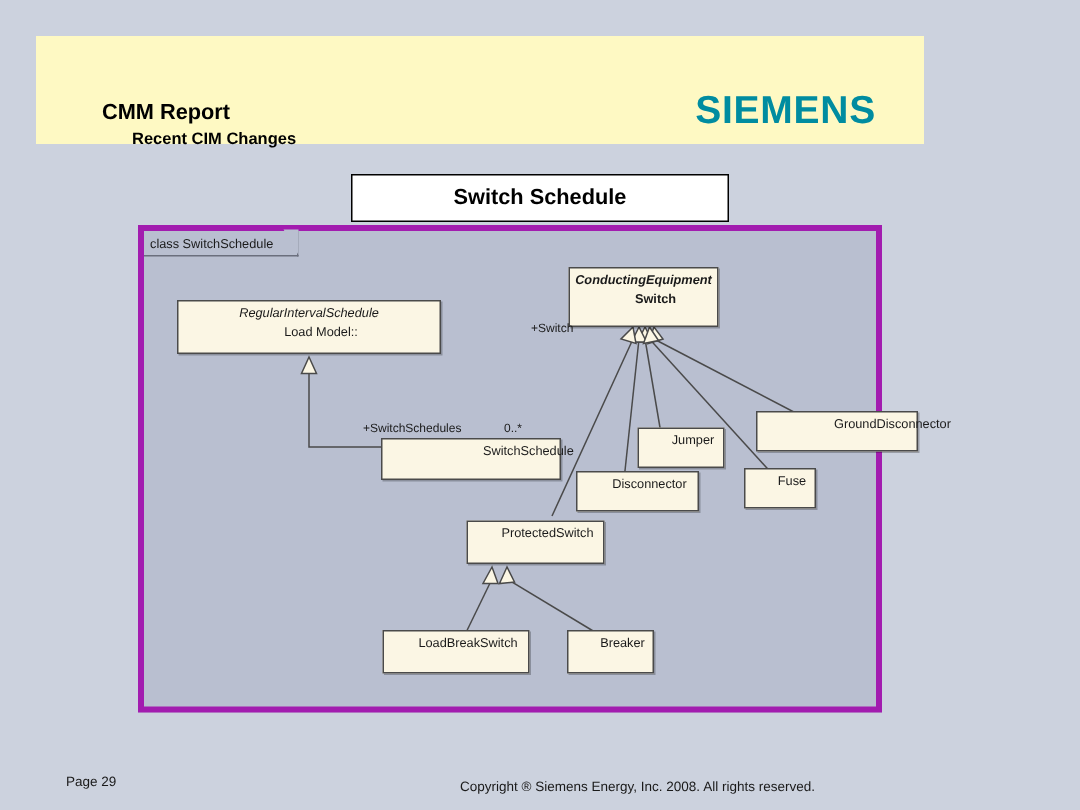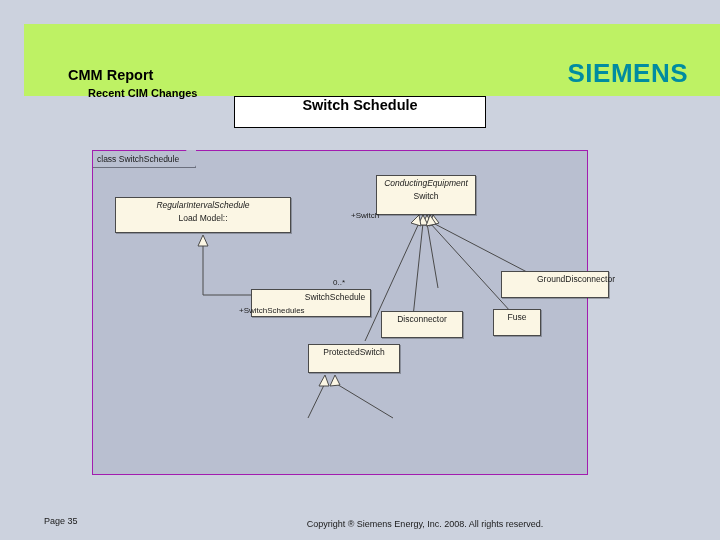--- a/index.html
+++ b/index.html
@@ -13,23 +13,23 @@
     font-family: "Liberation Sans", sans-serif;
     overflow: hidden;
     position: relative;
   }
 
   
   .header-band {
     position: absolute;
     left: 24px;
     top: 24px;
-    width: 696px;
+    width: 592px;
     height: 72px;
-    background: #bef264;
+    background: #fef9c3;
   }
   .title-block {
     position: absolute;
     left: 44px;
     top: 42px;
     color: #000;
   }
   .title-line1 {
     font-size: 14.5px;
     font-weight: bold;
@@ -49,43 +49,44 @@
     font-weight: bold;
     letter-spacing: 0.5px;
     color: #008ca0;
     font-family: "Liberation Sans", sans-serif;
   }
 
   
   .subtitle-box {
     position: absolute;
     left: 234px;
-    top: 96px;
+    top: 116px;
     width: 250px;
     height: 30px;
     background: #ffffff;
     border: 1px solid #000000;
     display: flex;
+    align-items: center;
     justify-content: center;
   }
   .subtitle-box span {
     font-size: 14.5px;
     font-weight: bold;
     color: #000;
   }
 
   
   .diagram-frame {
     position: absolute;
     left: 92px;
     top: 150px;
     width: 496px;
     height: 325px;
     background: #b9bfd0;
-    border: 1px solid #a21caf;
+    border: 4px solid #a21caf;
     box-sizing: border-box;
   }
   .frame-tab {
     position: absolute;
     left: 0px;
     top: 0px;
     height: 16px;
     background: #b9bfd0;
     border-right: 1px solid #6b6f7d;
     border-bottom: 1px solid #6b6f7d;
@@ -115,20 +116,21 @@
     font-size: 8.5px;
     color: #1a1a1a;
     text-align: center;
     box-shadow: 1px 1px 0 rgba(0,0,0,0.25);
   }
   .uml-class .cls-name {
     display: block;
     padding: 2px 3px 1px 3px;
     line-height: 11px;
     white-space: nowrap;
+    margin-left: 16px;
   }
   .uml-class .cls-stereo {
     display: block;
     font-style: italic;
     line-height: 11px;
     padding-top: 2px;
   }
   .uml-class .cls-sep {
     border-top: 1px solid #4a4a4a;
     height: 11px;
@@ -223,35 +225,39 @@
     </g>
 
     <g stroke="#4a4a4a" stroke-width="1" fill="none">
       <path d="M170 144 L110 144 L110 92"></path>
     </g>
     <g fill="#fbf6e4" stroke="#4a4a4a" stroke-width="1">
       <polygon points="110,84 105,95 115,95"></polygon>
     </g>
   </svg>
 
-  <div class="uml-class" style="left:283px; top:24px; width:100px; height:40px;">
+  <div class="uml-class" style="left:283px; top:24px; width:100px; height:40px;font-weight:bold;">
     <span class="cls-stereo">ConductingEquipment</span>
     <span class="cls-name">Switch</span>
   </div>
 
   <div class="uml-class" style="left:22px; top:46px; width:176px; height:36px;">
     <span class="cls-stereo">RegularIntervalSchedule</span>
     <span class="cls-name">Load Model::</span>
   </div>
 
   <div class="uml-class" style="left:158px; top:138px; width:120px; height:28px;padding-left:48px;">
     <span class="cls-name">SwitchSchedule</span>
     <span class="cls-sep"></span>
   </div>
 
+  <div class="uml-class" style="left:329px; top:131px; width:58px; height:27px;">
+    <span class="cls-name">Jumper</span>
+    <span class="cls-sep"></span>
+  </div>
 
   <div class="uml-class" style="left:408px; top:120px; width:108px; height:27px;padding-left:32px;">
     <span class="cls-name">GroundDisconnector</span>
     <span class="cls-sep"></span>
   </div>
 
   <div class="uml-class" style="left:288px; top:160px; width:82px; height:27px;">
     <span class="cls-name">Disconnector</span>
     <span class="cls-sep"></span>
   </div>
@@ -259,22 +265,30 @@
   <div class="uml-class" style="left:400px; top:158px; width:48px; height:27px;">
     <span class="cls-name">Fuse</span>
     <span class="cls-sep"></span>
   </div>
 
   <div class="uml-class" style="left:215px; top:193px; width:92px; height:29px;">
     <span class="cls-name">ProtectedSwitch</span>
     <span class="cls-sep"></span>
   </div>
 
-
+  <div class="uml-class" style="left:159px; top:266px; width:98px; height:29px;">
+    <span class="cls-name">LoadBreakSwitch</span>
+    <span class="cls-sep"></span>
+  </div>
+
+  <div class="uml-class" style="left:282px; top:266px; width:58px; height:29px;">
+    <span class="cls-name">Breaker</span>
+    <span class="cls-sep"></span>
+  </div>
 
   <div class="diag-label" style="left:258px; top:60px;">+Switch</div>
-  <div class="diag-label" style="left:146px; top:127px;margin-top:28px;">+SwitchSchedules</div>
+  <div class="diag-label" style="left:146px; top:127px;">+SwitchSchedules</div>
   <div class="diag-label" style="left:240px; top:127px;">0..*</div>
 
 </div>
 
-<div class="page-num">Page 35</div>
+<div class="page-num">Page 29</div>
 <div class="copyright">Copyright ® Siemens Energy, Inc. 2008. All rights reserved.</div>
 
 </body></html>

